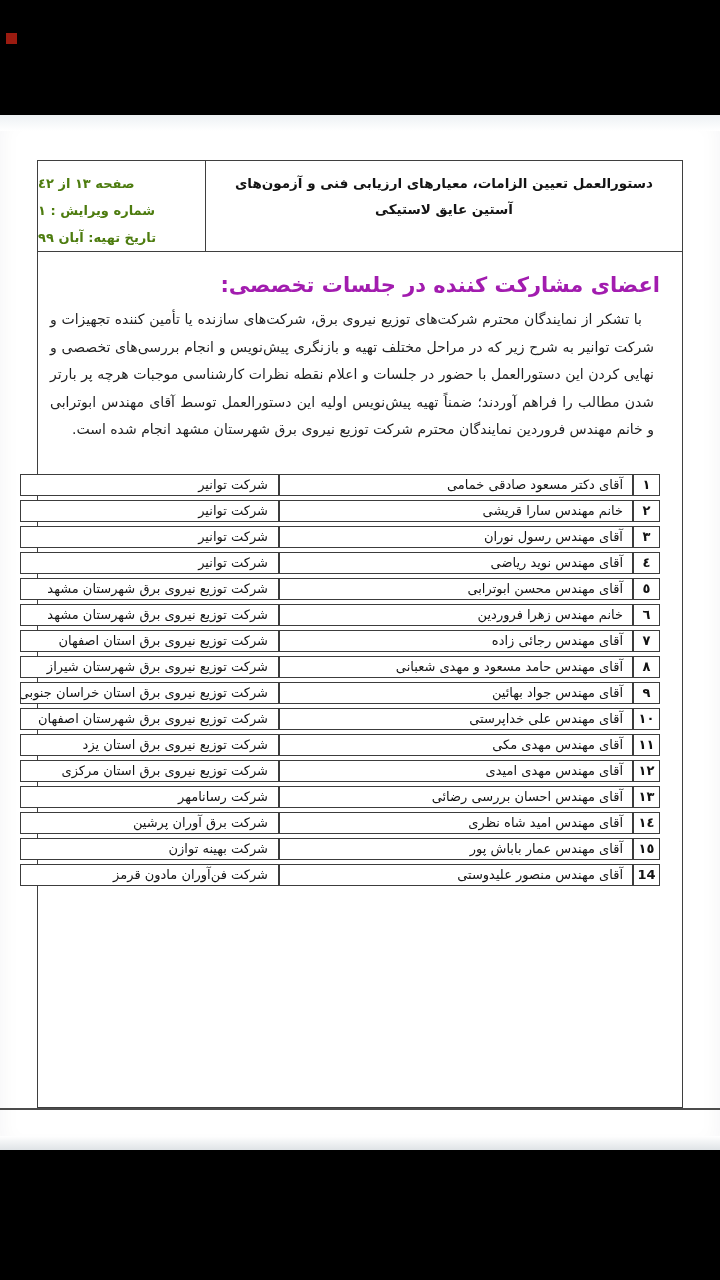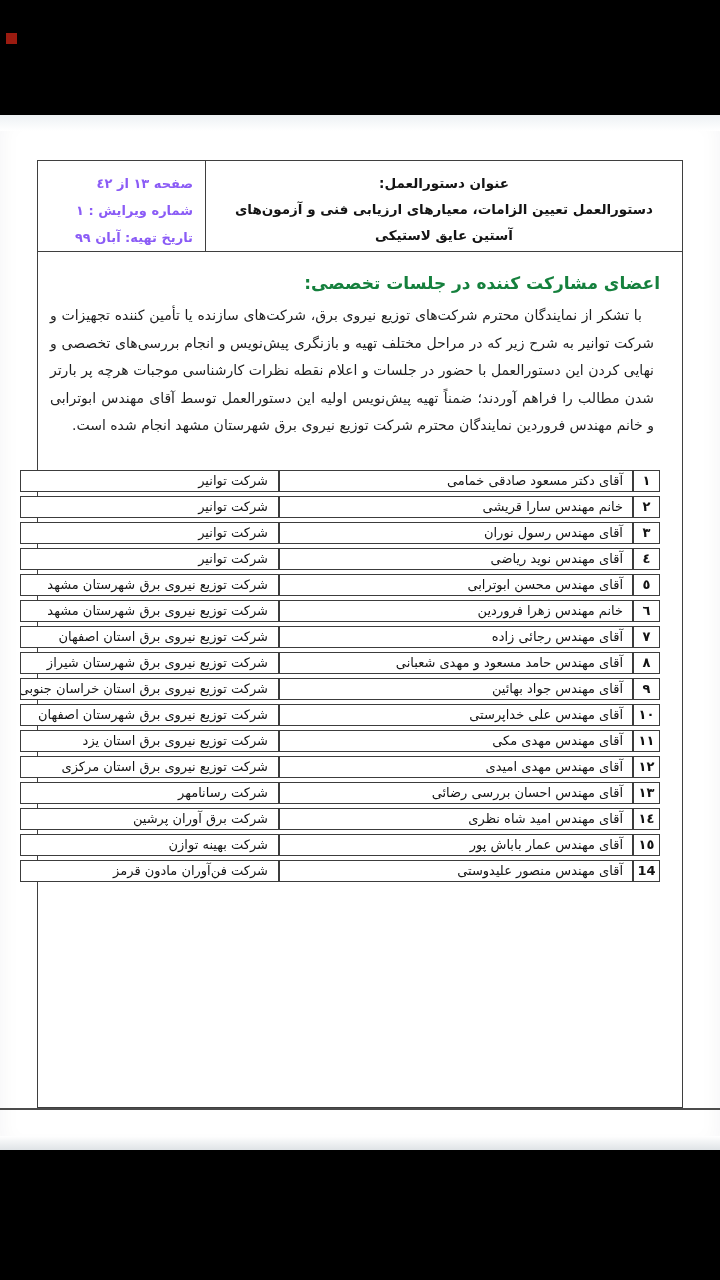--- a/index.html
+++ b/index.html
@@ -42,24 +42,24 @@
     width:77px; border-left:1.5px solid #3f3f3f;
     display:flex; flex-direction:column; align-items:center; padding-top:5px;
   }
   .cell-logo .lbl { font-size:11.5px; font-weight:bold; line-height:16px; color:#111; white-space:nowrap; }
   .cell-title { flex:1; text-align:center; padding-top:9px; }
   .cell-title div { font-size:13.5px; font-weight:bold; line-height:26px; color:#141414; }
   .cell-meta {
     width:168px; border-right:1.5px solid #3f3f3f;
     padding:9px 12px 0 0;
   }
-  .cell-meta div { font-size:13px; font-weight:bold; line-height:27px; color:#8b5cf6; text-align:right; white-space:nowrap; }
+  .cell-meta div { font-size:13px; font-weight:bold; line-height:27px; color:#4d7c0f; text-align:left; white-space:nowrap; }
   
   .section-heading {
-    margin:21px 22px 0 0; font-size:17px; font-weight:bold; color:#15803d;
+    margin:21px 22px 0 0; font-size:21px; font-weight:bold; color:#a21caf;
     text-align:right;
   }
   .intro {
     margin:9px 28px 0 12px; font-size:14px; line-height:27.5px; color:#1f1f1f;
     text-align:justify; text-justify:inter-word; text-indent:12px;
   }
   
   table.participants {
     margin:26px 22px 0 0; border-collapse:separate; border-spacing:0 4px;
     direction:rtl; width:593px; table-layout:fixed;
@@ -78,21 +78,20 @@
 <div class="screen">
 
   <div class="rec-dot"></div>
 
   <div class="paper">
     <div class="frame">
 
       <div class="doc-header">
 
         <div class="cell-title">
-          <div>عنوان دستورالعمل:</div>
           <div>دستورالعمل تعیین الزامات، معیارهای ارزیابی فنی و آزمون‌های</div>
           <div>آستین عایق لاستیکی</div>
         </div>
 
         <div class="cell-meta">
           <div>صفحه ١٣ از ٤٢</div>
           <div>شماره ویرایش : ١</div>
           <div>تاریخ تهیه: آبان ٩٩</div>
         </div>
       </div>

